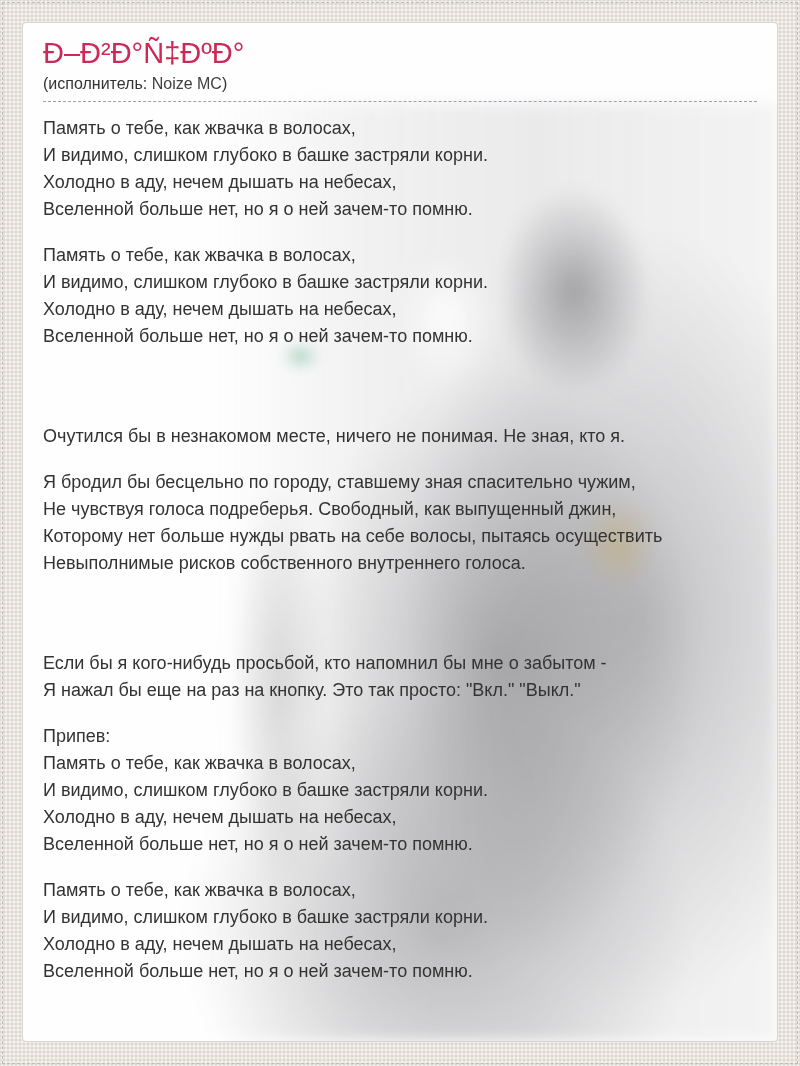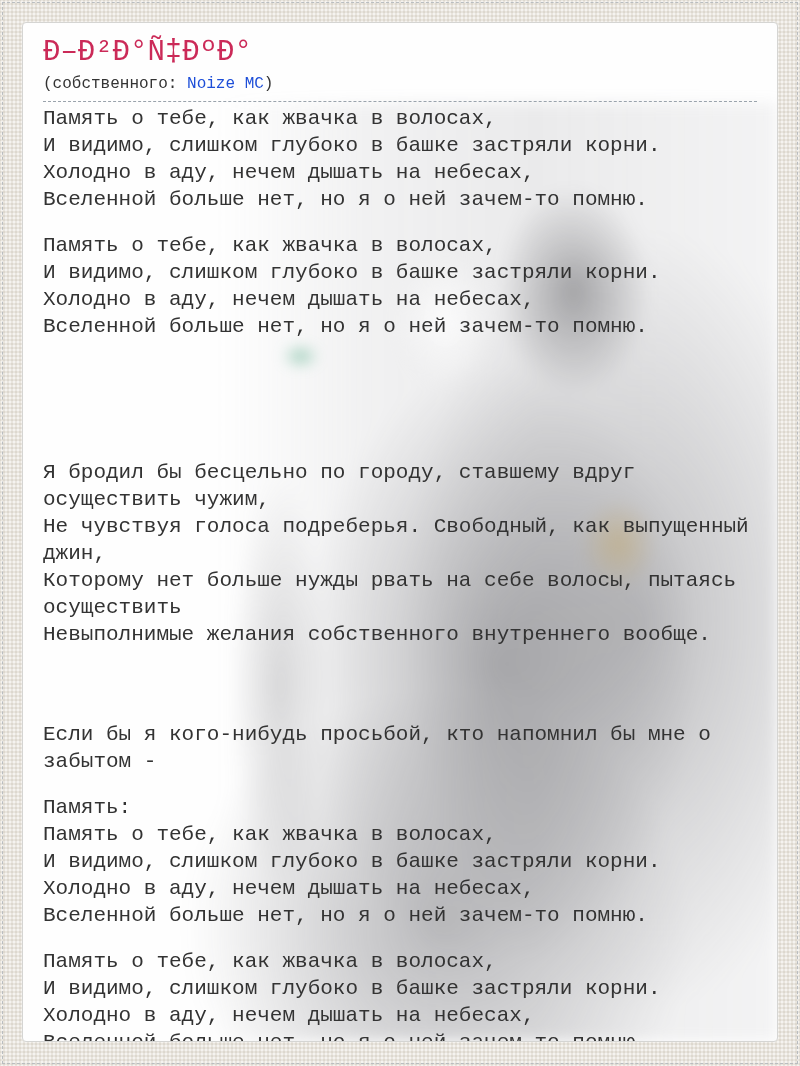--- a/index.html
+++ b/index.html
@@ -48,64 +48,63 @@
       radial-gradient(ellipse 320px 520px at 82% 55%, rgba(80,80,86,.30), transparent 75%),
       radial-gradient(ellipse 340px 320px at 55% 88%, rgba(70,70,76,.30), transparent 75%),
       radial-gradient(ellipse 70px 300px at 34% 62%, rgba(95,95,100,.22), transparent 70%),
       linear-gradient(90deg, rgba(255,255,255,0) 26%, rgba(150,150,156,.12) 45%, rgba(140,140,146,.17) 68%, rgba(150,150,156,.10) 100%);
     z-index: 0;
   }
   .content {
     position: relative;
     z-index: 2;
     padding: 12px 20px 0 20px;
-    font-family: Liberation Mono, monospace;
   }
   h1.song-title {
     font-size: 29px;
     line-height: 36px;
     font-weight: 400;
     color: #cb2a58;
     letter-spacing: 0;
   }
   .artist-line {
     font-size: 16px;
     line-height: 22px;
     color: #333333;
     padding: 2px 0 6px 0;
     border-bottom: 1px dashed #9aa3ac;
   }
   .artist-link {
-    color: #1d4ed8;
+    color: #404040;
     text-decoration: none;
     cursor: pointer;
   }
   .lyrics {
-    margin-top: 3px;
-    font-size: 21px;
+    margin-top: 13px;
+    font-size: 18px;
     line-height: 27px;
     color: #333333;
   }
   .stanza { margin: 0 0 19px 0; }
 </style>
 </head>
 <body>
 
 <div class="dashed-frame"></div>
 
 <div class="card">
   <div class="photo-layer"></div>
   <div class="content">
     <div class="header">
       <h1 class="song-title">Ð–Ð²Ð°Ñ‡ÐºÐ°</h1>
-      <div class="artist-line"><span>(собственного: </span><a class="artist-link">Noize MC</a><span>)</span></div>
+      <div class="artist-line"><span>(исполнитель: </span><a class="artist-link">Noize MC</a><span>)</span></div>
     </div>
     <div class="lyrics">
         <p class="stanza"><span>Память о тебе, как жвачка в волосах,</span><br><span>И видимо, слишком глубоко в башке застряли корни.</span><br><span>Холодно в аду, нечем дышать на небесах,</span><br><span>Вселенной больше нет, но я о ней зачем-то помню.</span></p>
         <p class="stanza"><span>Память о тебе, как жвачка в волосах,</span><br><span>И видимо, слишком глубоко в башке застряли корни.</span><br><span>Холодно в аду, нечем дышать на небесах,</span><br><span>Вселенной больше нет, но я о ней зачем-то помню.</span></p>
-        <p class="stanza"><br><br><br></p>
-        <p class="stanza"><span>Я бродил бы бесцельно по городу, ставшему вдруг осуществить чужим,</span><br><span>Не чувствуя голоса подреберья. Свободный, как выпущенный джин,</span><br><span>Которому нет больше нужды рвать на себе волосы, пытаясь осуществить</span><br><span>Невыполнимые желания собственного внутреннего вообще.</span></p>
-        <p class="stanza"><br><br><span>Если бы я кого-нибудь просьбой, кто напомнил бы мне о забытом -</span><br></p>
-        <p class="stanza"><span>Память:</span><br><span>Память о тебе, как жвачка в волосах,</span><br><span>И видимо, слишком глубоко в башке застряли корни.</span><br><span>Холодно в аду, нечем дышать на небесах,</span><br><span>Вселенной больше нет, но я о ней зачем-то помню.</span></p>
+        <p class="stanza"><br><br><span>Очутился бы в незнакомом месте, ничего не понимая. Не зная, кто я.</span><br></p>
+        <p class="stanza"><span>Я бродил бы бесцельно по городу, ставшему зная спасительно чужим,</span><br><span>Не чувствуя голоса подреберья. Свободный, как выпущенный джин,</span><br><span>Которому нет больше нужды рвать на себе волосы, пытаясь осуществить</span><br><span>Невыполнимые рисков собственного внутреннего голоса.</span></p>
+        <p class="stanza"><br><br><span>Если бы я кого-нибудь просьбой, кто напомнил бы мне о забытом -</span><br><span>Я нажал бы еще на раз на кнопку. Это так просто: "Вкл." "Выкл."</span></p>
+        <p class="stanza"><span>Припев:</span><br><span>Память о тебе, как жвачка в волосах,</span><br><span>И видимо, слишком глубоко в башке застряли корни.</span><br><span>Холодно в аду, нечем дышать на небесах,</span><br><span>Вселенной больше нет, но я о ней зачем-то помню.</span></p>
         <p class="stanza"><span>Память о тебе, как жвачка в волосах,</span><br><span>И видимо, слишком глубоко в башке застряли корни.</span><br><span>Холодно в аду, нечем дышать на небесах,</span><br><span>Вселенной больше нет, но я о ней зачем-то помню.</span></p>
       </div>
   </div>
 </div>
 
 </body></html>

